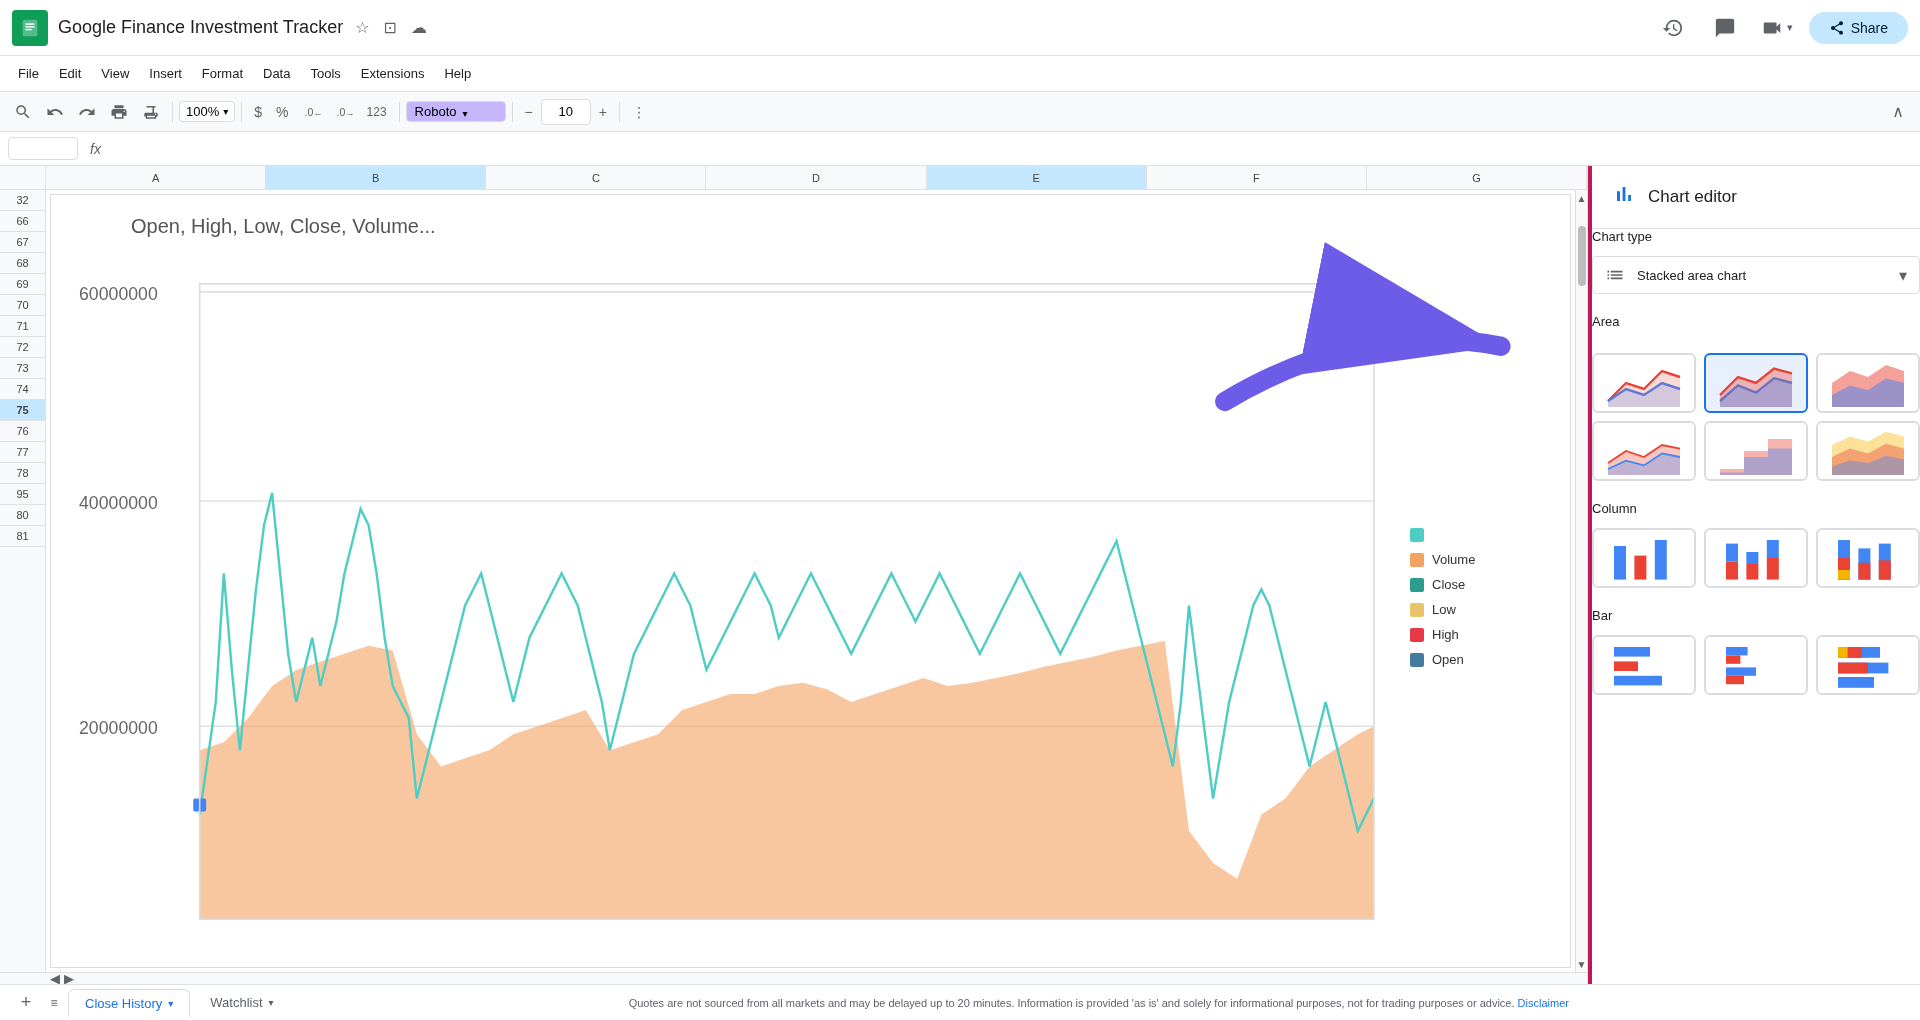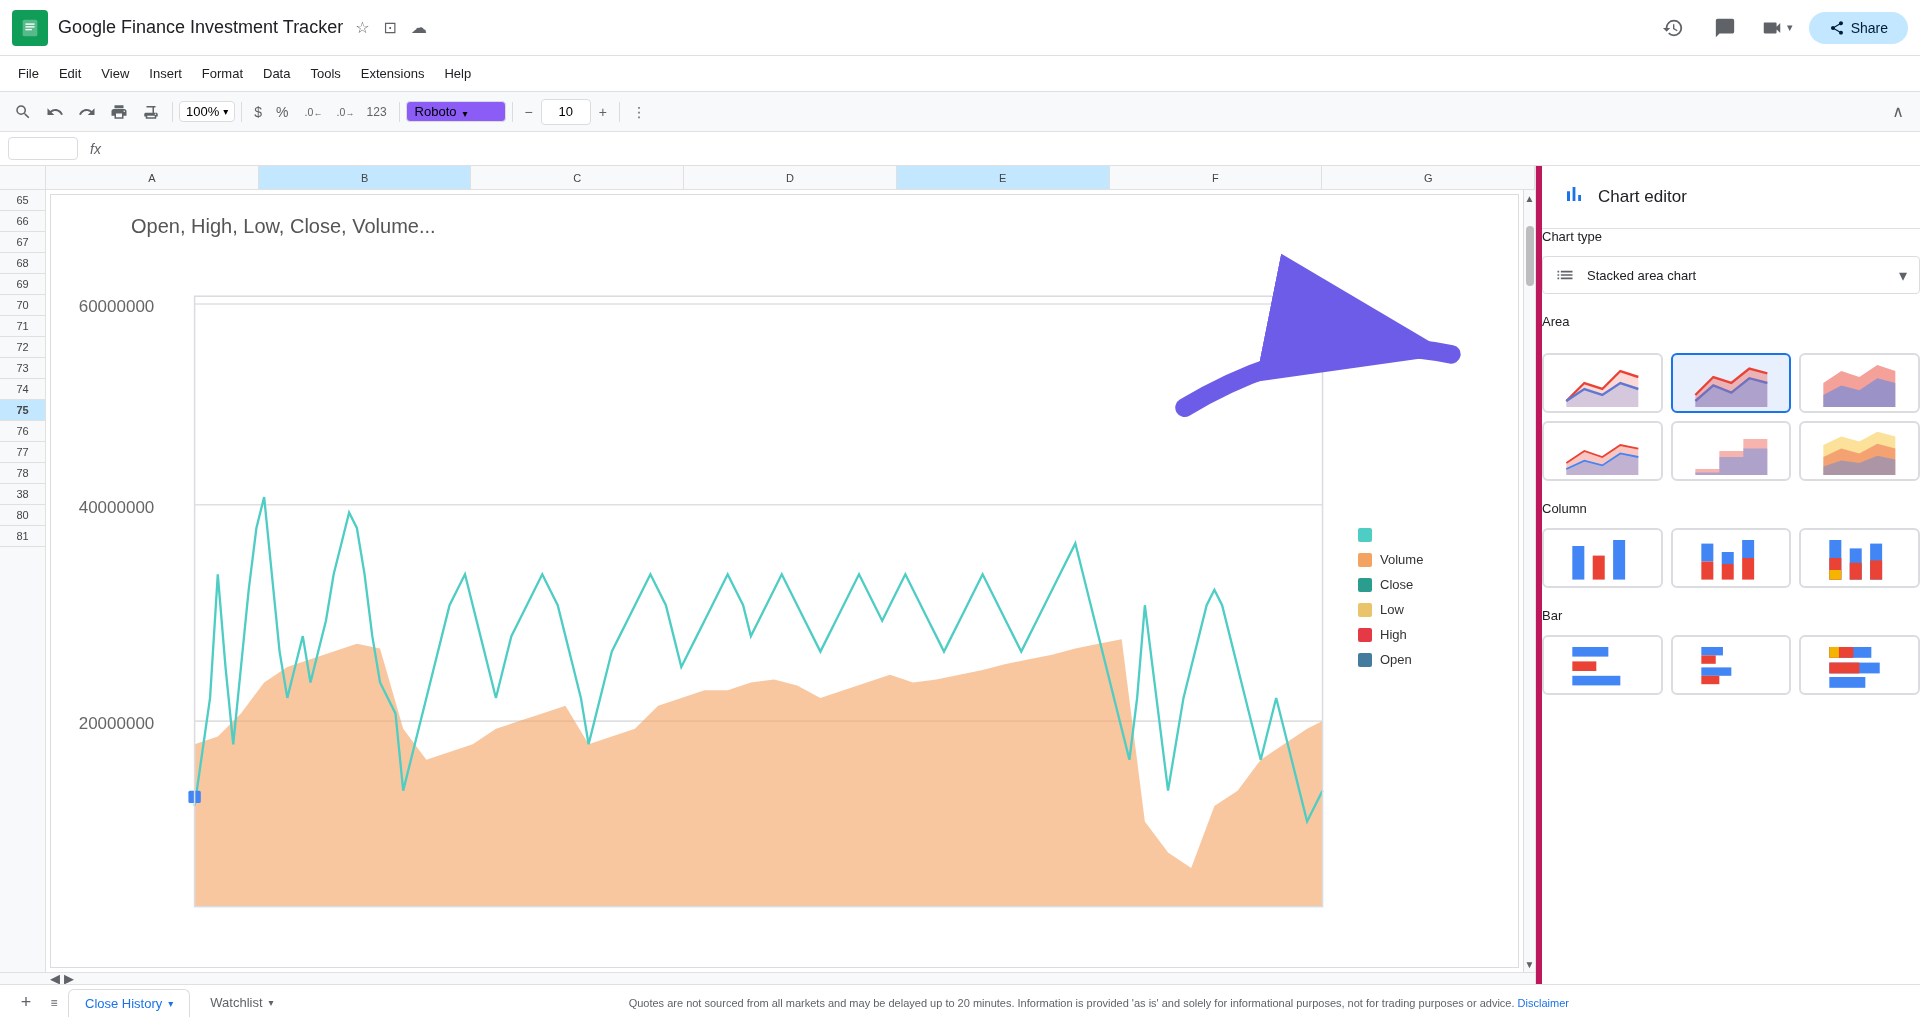--- a/index.html
+++ b/index.html
@@ -35,21 +35,21 @@
     .menu-item { padding: 4px 10px; font-size: 13px; color: #202124; cursor: pointer; border-radius: 4px; }
 
     
     #toolbar {
       display: flex; align-items: center; height: 40px; padding: 0 8px;
       border-bottom: 1px solid #e0e0e0; background: #f8f9fa; gap: 2px;
     }
     .tb-btn { padding: 4px 6px; border-radius: 4px; cursor: pointer; color: #5f6368; font-size: 14px; border: none; background: none; display: flex; align-items: center; }
     .tb-divider { width: 1px; height: 20px; background: #dadce0; margin: 0 4px; }
     .tb-zoom { display: flex; align-items: center; border: 1px solid #dadce0; border-radius: 4px; padding: 2px 6px; font-size: 13px; background: #fff; cursor: pointer; }
-    .tb-font { display: flex; align-items: flex-end; border: 1px solid #dadce0; border-radius: 4px; padding: 2px 8px; font-size: 13px; background: #8b5cf6; cursor: pointer; min-width: 100px; }
+    .tb-font { display: flex; align-items: flex-end; border: 1px solid #dadce0; border-radius: 4px; padding: 2px 8px; font-size: 13px; background: #c4b5fd; cursor: pointer; min-width: 100px; }
     .tb-fontsize { display: flex; align-items: center; justify-content: center; border: 1px solid #dadce0; border-radius: 4px; width: 50px; font-size: 13px; background: #fff; height: 26px; }
     .collapse-btn { margin-left: auto; width: 28px; height: 28px; display: flex; align-items: center; justify-content: center; border-radius: 50%; cursor: pointer; color: #5f6368; font-size: 16px; }
 
     
     #formula-bar {
       display: flex; align-items: center; height: 34px; border-bottom: 1px solid #e0e0e0;
       background: #fff; padding: 0 8px; gap: 6px;
     }
     #cell-ref { width: 70px; border: 1px solid #dadce0; border-radius: 4px; padding: 3px 6px; font-size: 13px; text-align: center; }
     #formula-icon { color: #5f6368; font-size: 14px; font-style: italic; padding: 0 6px; }
@@ -80,21 +80,21 @@
     #chart-svg-wrap { flex: 1; position: relative; }
     #chart-legend { width: 140px; display: flex; flex-direction: column; justify-content: center; gap: 10px; padding: 10px 0; }
     .legend-item { display: flex; align-items: center; gap: 8px; font-size: 13px; color: #333; }
     .legend-color { width: 14px; height: 14px; border-radius: 2px; flex-shrink: 0; }
 
     
     #arrow-overlay { position: absolute; top: 0; left: 0; width: 100%; height: 100%; pointer-events: none; }
 
     
     #chart-editor {
-      width: 384px; flex-shrink: 0; background: #fff; border-left: 6px solid #be185d;
+      width: 332px; flex-shrink: 0; background: #fff; border-left: 4px solid #be185d;
       display: flex; flex-direction: column; overflow-y: auto;
     }
     #chart-editor-header { padding: 16px 20px; display: flex; align-items: center; gap: 12px; border-bottom: 1px solid #e0e0e0; }
     #chart-editor-icon { color: #1a73e8; font-size: 22px; }
     #chart-editor-title { font-size: 17px; color: #202124; font-weight: 500; }
     #editor-tabs { display: flex; border-bottom: 2px solid #e0e0e0; }
     .editor-tab { flex: 1; text-align: center; padding: 12px; font-size: 14px; cursor: pointer; color: #5f6368; }
     .editor-tab.active { color: #1a73e8; border-bottom: 3px solid #1a73e8; font-weight: 500; margin-bottom: -2px; }
     #editor-body { overflow-y: auto; }
     #chart-type-label { font-size: 13px; color: #202124; margin-bottom: 12px; font-weight: 500; }
@@ -281,35 +281,35 @@
       <div class="col-header">A</div>
       <div class="col-header selected">B</div>
       <div class="col-header">C</div>
       <div class="col-header">D</div>
       <div class="col-header selected">E</div>
       <div class="col-header">F</div>
       <div class="col-header">G</div>
     </div>
     <div id="sheet-body">
       <div id="row-numbers">
-        <div class="row-num">65</div>
+        <div class="row-num">32</div>
         <div class="row-num">66</div>
         <div class="row-num">67</div>
         <div class="row-num">68</div>
         <div class="row-num">69</div>
         <div class="row-num">70</div>
         <div class="row-num">71</div>
         <div class="row-num">72</div>
         <div class="row-num">73</div>
         <div class="row-num">74</div>
         <div class="row-num selected" style="background:#c2e7ff;font-weight:bold;">75</div>
         <div class="row-num">76</div>
         <div class="row-num">77</div>
         <div class="row-num">78</div>
-        <div class="row-num">38</div>
+        <div class="row-num">95</div>
         <div class="row-num">80</div>
         <div class="row-num">81</div>
       </div>
       <div id="sheet-content">
 
         <div id="chart-container" style="border: 1px solid #dadce0; margin: 4px;">
           <div id="chart-title">Open, High, Low, Close, Volume...</div>
           <div id="chart-inner">
             <div id="chart-svg-wrap">
               <svg width="100%" height="100%" viewBox="0 0 820 430">

